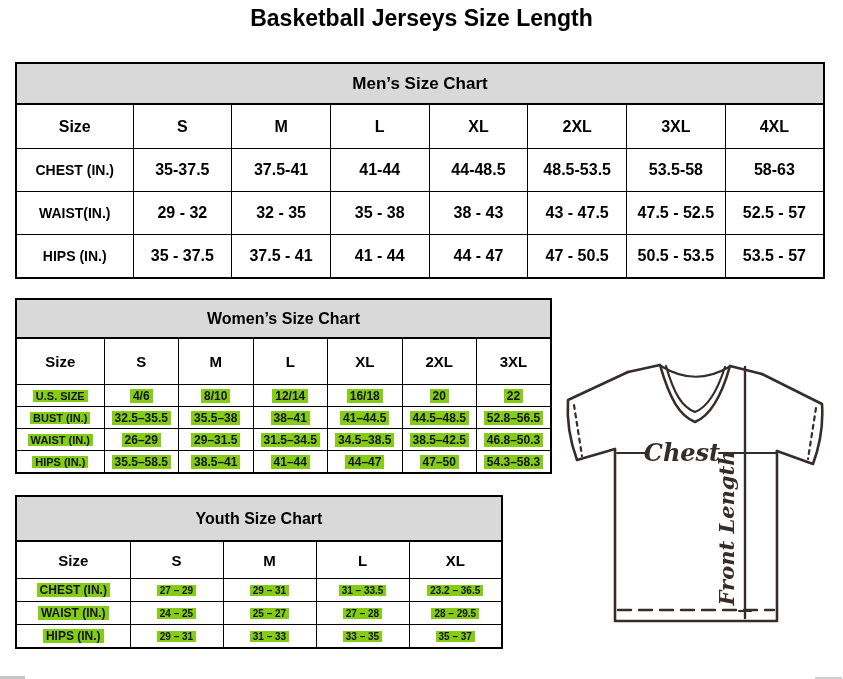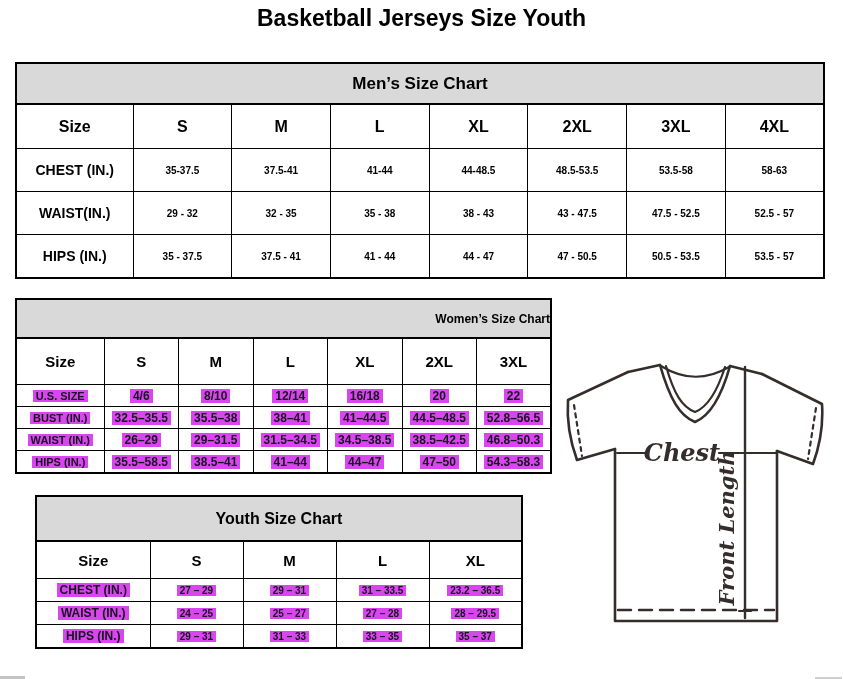--- a/index.html
+++ b/index.html
@@ -19,55 +19,55 @@
     border:1px solid #000;text-align:center;vertical-align:middle;
     font-weight:bold;padding:0;color:#000;overflow:hidden;white-space:nowrap;
   }
   .title-row td{background:#d9d9d9;border-bottom:2px solid #000;}
 
   
   #mens-table{left:15px;top:62px;width:810px;}
   #mens-table col.c-first{width:117px;}
   #mens-table .title-row td{height:39px;font-size:17px;}
   #mens-table .size-row td{height:43px;font-size:16px;}
-  #mens-table .data-row td{height:42px;font-size:10px;}
+  #mens-table .data-row td{height:42px;font-size:16px;}
   #mens-table .data-row td.lbl{font-size:14px;}
 
   
   #womens-table{left:15px;top:298px;width:537px;}
   #womens-table col.c-first{width:88px;}
-  #womens-table .title-row td{height:37px;font-size:12px;text-align:right;}
+  #womens-table .title-row td{height:37px;font-size:16px;}
   #womens-table .size-row td{height:45px;font-size:15px;}
   #womens-table .data-row td{height:21px;font-size:12px;color:#14141c;}
   #womens-table .data-row td.lbl{font-size:11px;}
 
   
-  #youth-table{left:15px;top:495px;width:488px;margin-left:20px;}
+  #youth-table{left:15px;top:495px;width:488px;}
   #youth-table col.c-first{width:114px;}
   #youth-table .title-row td{height:43px;font-size:16px;}
   #youth-table .size-row td{height:36px;font-size:15px;}
   #youth-table .data-row td{height:22px;font-size:10px;color:#14141c;}
   #youth-table .data-row td.lbl{font-size:12px;}
 
   
-  table.hl .data-row .cellv{background:#d946ef;padding:0 3px;}
+  table.hl .data-row .cellv{background:#84cc16;padding:0 3px;}
 
   
   #jersey{position:absolute;left:558px;top:360px;width:275px;height:268px;}
   #jersey text{font-family:"DejaVu Serif","Liberation Serif",serif;
     font-style:italic;font-weight:bold;fill:#352c2c;}
 
   
   .scroll-thumb{position:absolute;left:0;top:676px;width:25px;height:3px;background:#c4c4c4;}
   .scroll-end{position:absolute;left:815px;top:677px;width:27px;height:2px;background:#cfcfcf;}
 </style>
 </head>
 <body>
 
-<div class="page-title">Basketball Jerseys Size Youth</div>
+<div class="page-title">Basketball Jerseys Size Length</div>
 
 <table id="mens-table">
     <colgroup>
       <col class="c-first">
       <col>
       <col>
       <col>
       <col>
       <col>
       <col>

